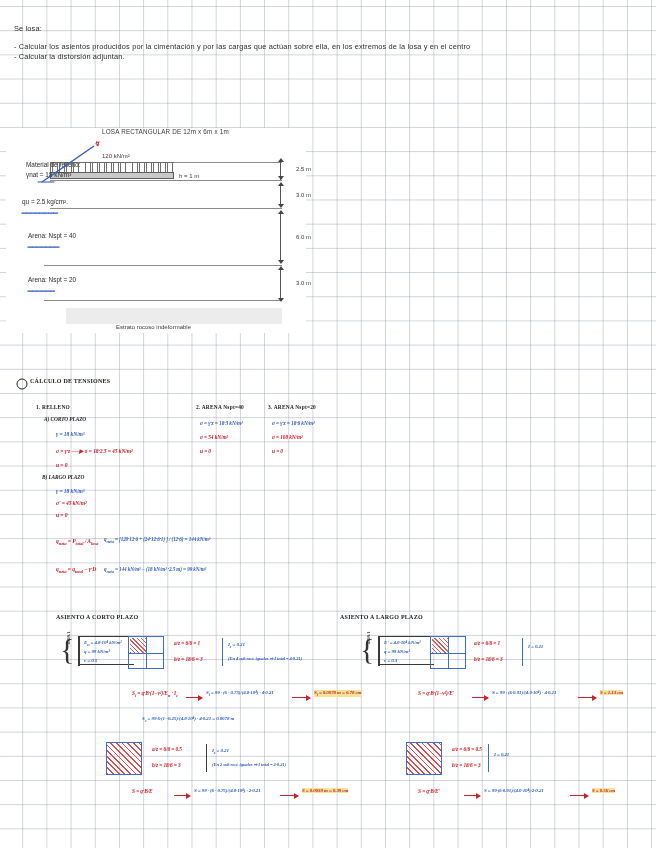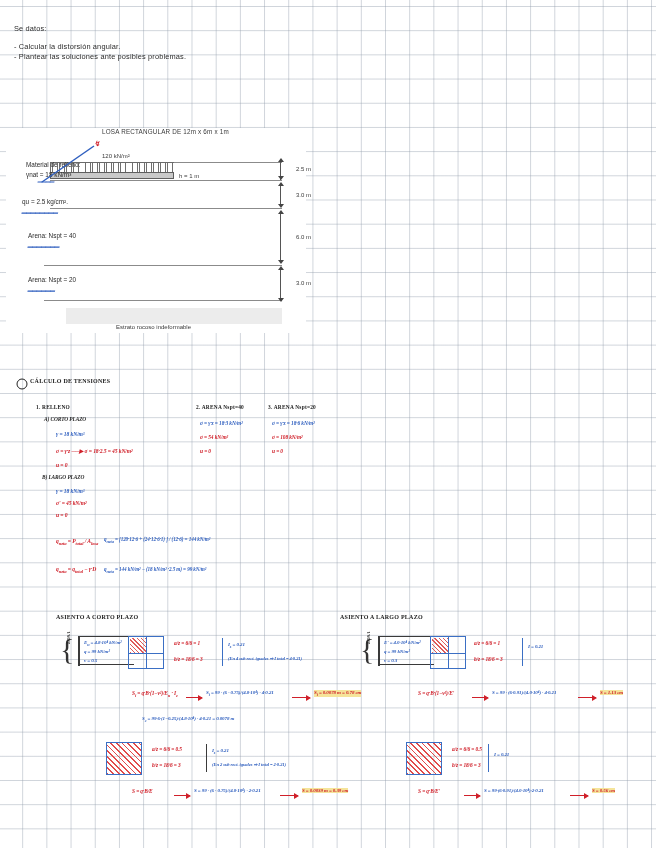--- a/index.html
+++ b/index.html
@@ -72,24 +72,24 @@
   .arrowr{position:absolute;height:1.4px;background:#d0202a;}
   .arrowr:after{content:"";position:absolute;right:-1px;top:-2.3px;width:0;height:0;
     border-left:5px solid #d0202a;border-top:3px solid transparent;border-bottom:3px solid transparent;}
 </style>
 </head>
 <body>
 
 <div id="page"></div>
 
 <div class="abs pt" id="statement">
-  <div class="line">Se datos:</div>
+  <div class="line">Se losa:</div>
   <div class="gap"></div>
-  <div class="line">- Calcular la distorsión angular.</div>
-  <div class="line">- Plantear las soluciones ante posibles problemas.</div>
+  <div class="line">- Calcular los asientos producidos por la cimentación y por las cargas que actúan sobre ella, en los extremos de la losa y en el centro</div>
+  <div class="line">- Calcular la distorsión adjuntan.</div>
 </div>
 
 <div class="abs" id="diagram">
 
   <div class="title">LOSA RECTANGULAR DE 12m x 6m  x 1m</div>
 
   <div class="hline" style="left:60px;top:34px;width:52px;"></div>
   <div class="hline" style="left:168px;top:34px;width:108px;"></div>
 
   <div id="slab">

